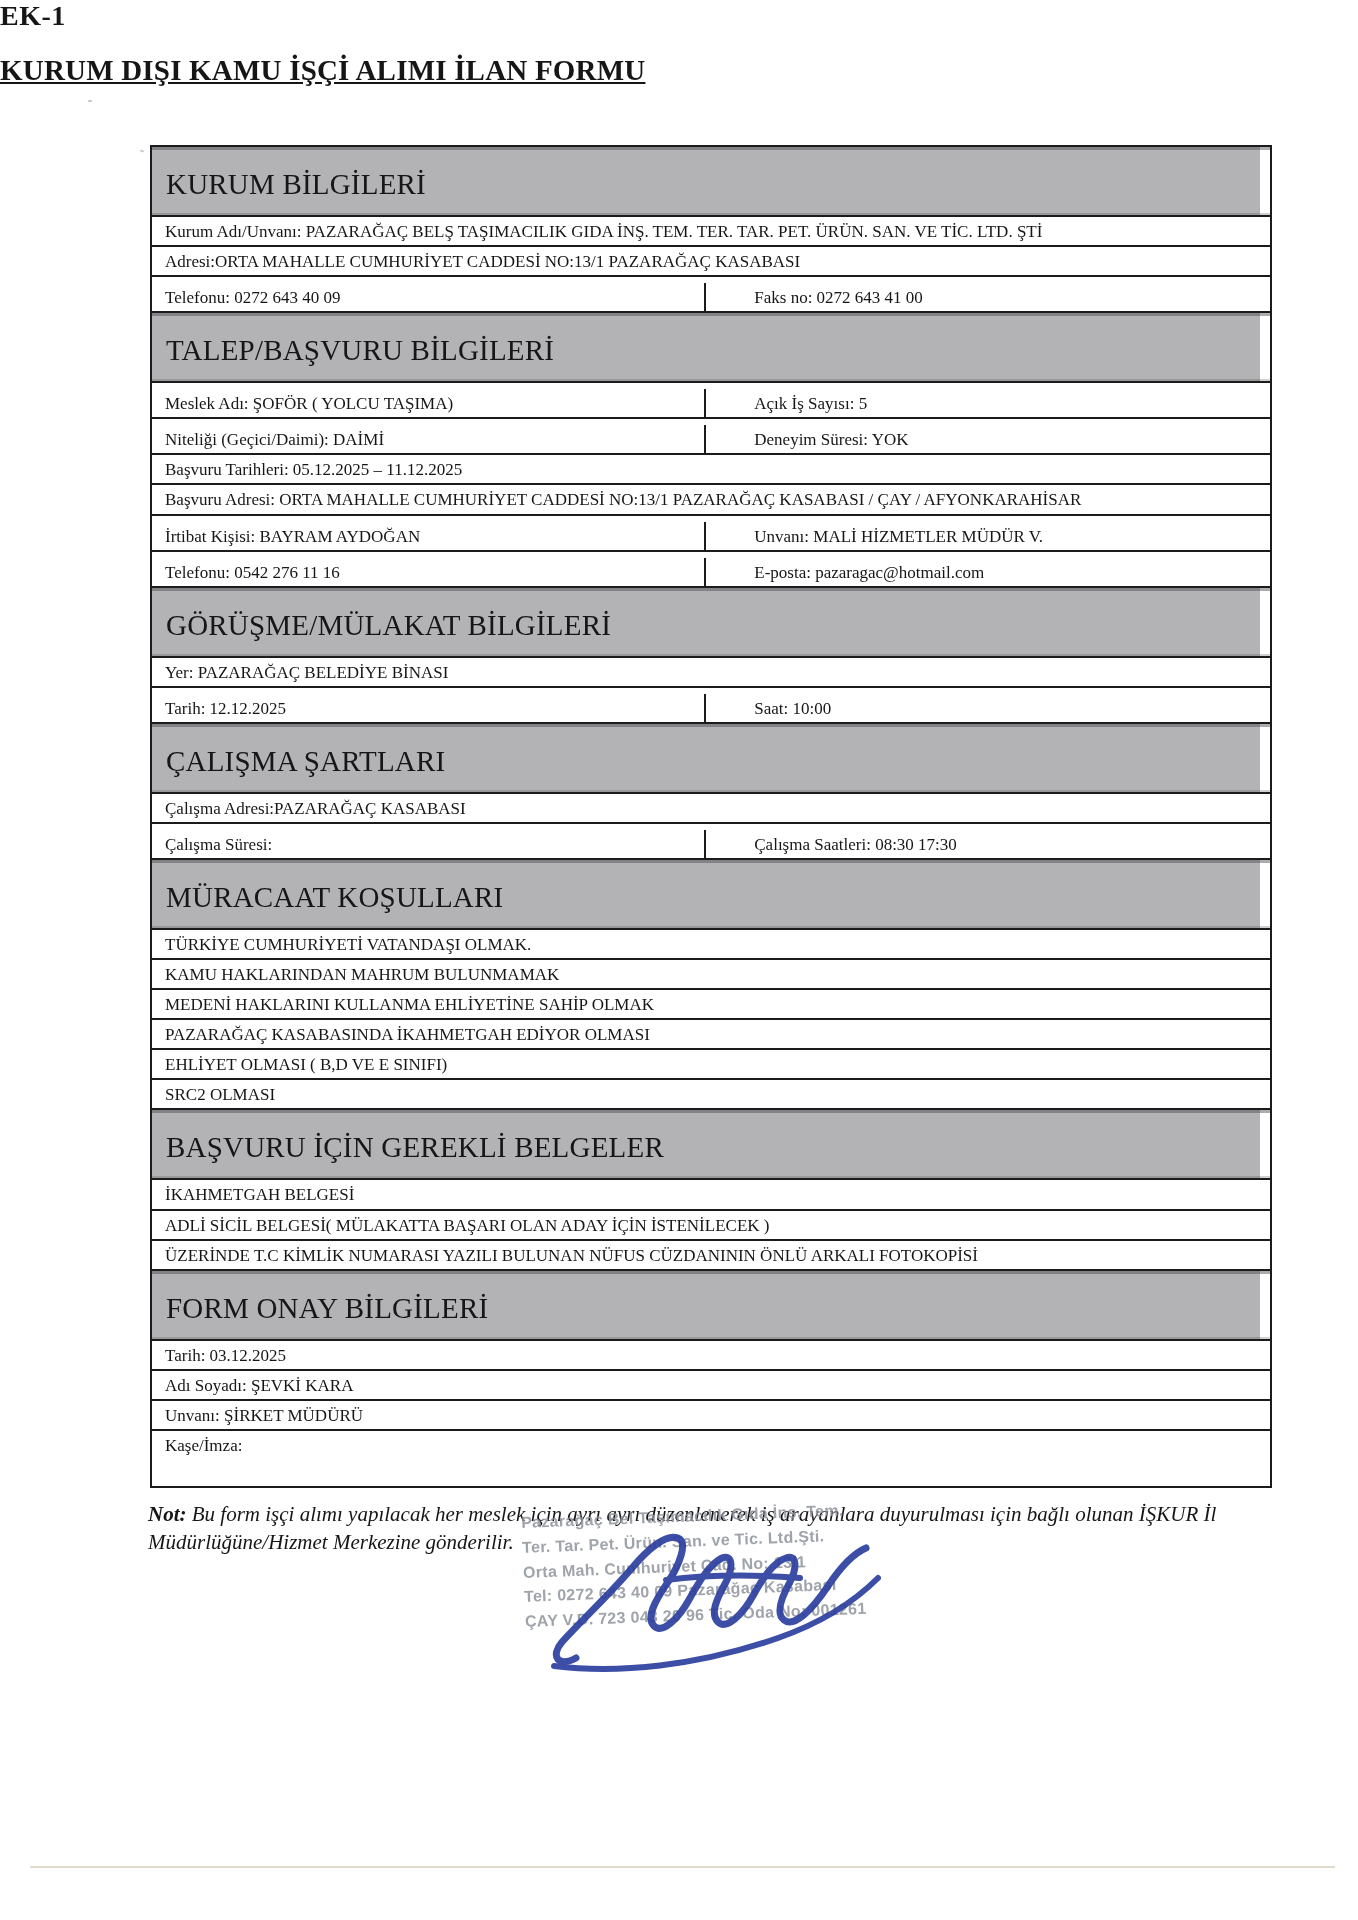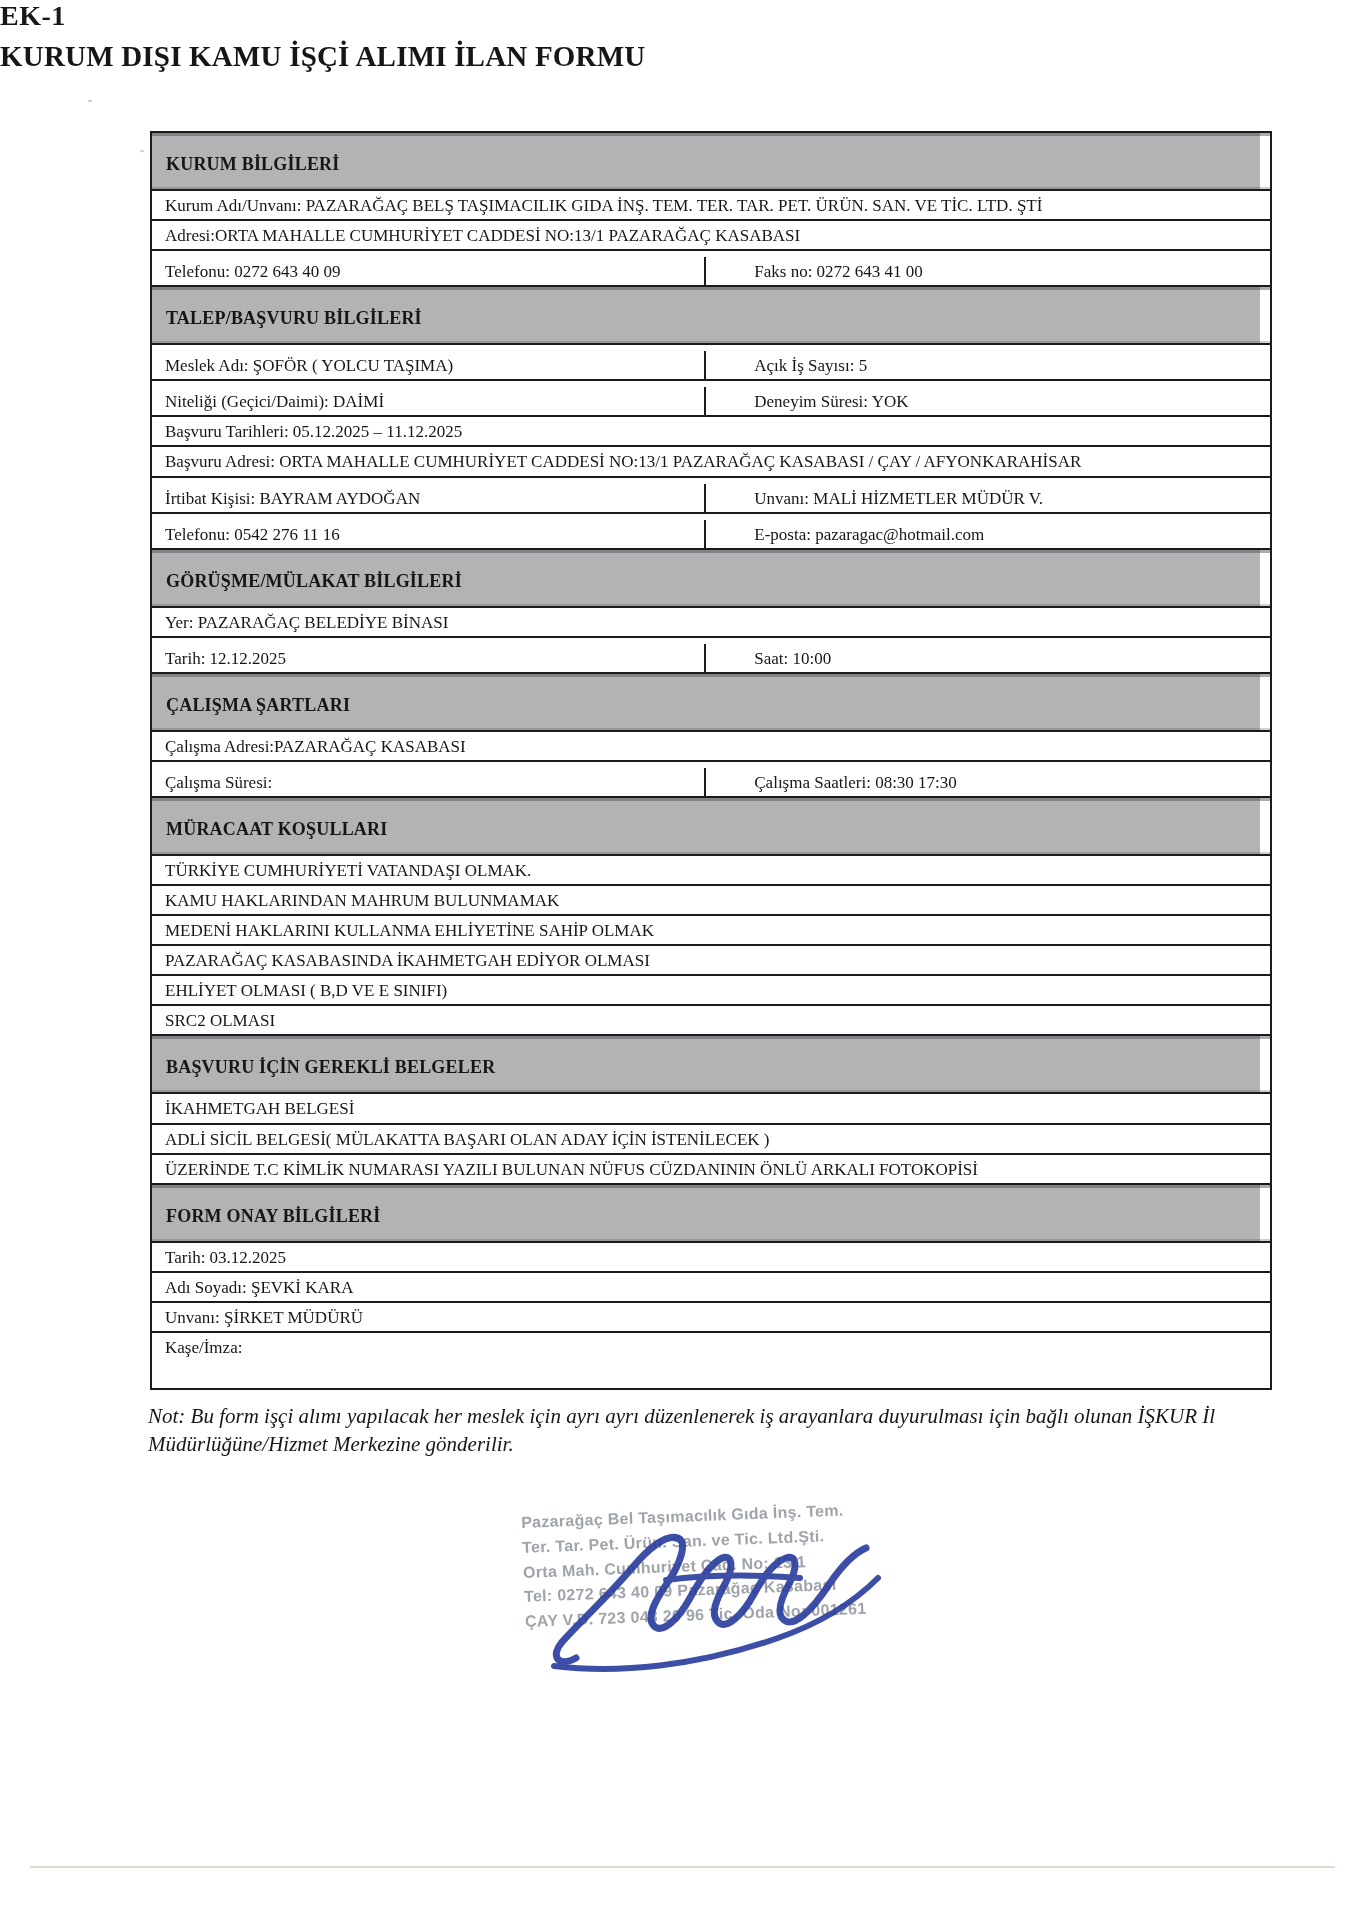--- a/index.html
+++ b/index.html
@@ -4,32 +4,32 @@
 <style>
   * { margin:0; padding:0; box-sizing:border-box; }
   html,body { background:#ffffff; }
   body {
     width:1358px; height:1920px; position:relative; overflow:hidden;
     font-family:"Liberation Serif", serif; color:#161616;
   }
   
   .doc-titles { text-align:left; }
   .doc-code   { font-size:28px; font-weight:bold; letter-spacing:.5px; }
-  .doc-title  { font-size:29px; font-weight:bold; margin-top:8px; letter-spacing:.2px; }
+  .doc-title  { font-size:29px; font-weight:bold; margin-top:22px; letter-spacing:.2px;text-decoration:underline; }
 
   
   .form-table {
     margin:58px 0 0 150px; width:1122px;
     border:2px solid #1b1b1b; background:#fff;
   }
   .sec-header {
     background:linear-gradient(to right, #b3b3b6 calc(100% - 10px), #ffffff calc(100% - 10px));
     box-shadow:inset 0 3px 0 rgba(70,70,75,.45), inset 0 -2px 0 rgba(70,70,75,.25);
     border-bottom:2px solid #1b1b1b;
-    font-weight:bold; font-size:18px; letter-spacing:.2px;
+    font-weight:normal; font-size:29px; letter-spacing:.2px;
     padding:21px 14px 14px 14px;
   }
   .row {
     border-bottom:2px solid #1b1b1b; font-size:17px; line-height:1.24;
     background:#fff;
   }
   .row:last-child { border-bottom:none;border-radius:21px; }
   .cell { padding:4px 13px 3px 13px; }
   .row.split { display:flex;margin-top:6px; }
   .row.split .cell.left  { flex:0 0 49.4%; }
@@ -44,21 +44,21 @@
     font-size:16px; line-height:1.55; color:#8f939c; opacity:.85;
     letter-spacing:.3px; pointer-events:none;
   }
   .signature { position:absolute; left:548px; top:1516px; pointer-events:none; }
 
   
   .note {
     margin:12px 0 0 148px; width:1105px;
     font-size:21px; font-style:italic; line-height:1.35;
   }
-  .note .note-label { font-weight:normal; }
+  .note .note-label { font-weight:bold; }
 
   
   .scan-line { position:absolute; left:30px; top:1866px; width:1305px; height:2px;
     background:rgba(168,150,122,.35); }
   .speck { position:absolute; width:4px; height:2px; background:rgba(120,120,125,.4); border-radius:2px; }
   .speck.s1 { left:88px;  top:100px; }
   .speck.s2 { left:140px; top:150px; transform:rotate(20deg); }
 </style>
 </head>
 <body>

